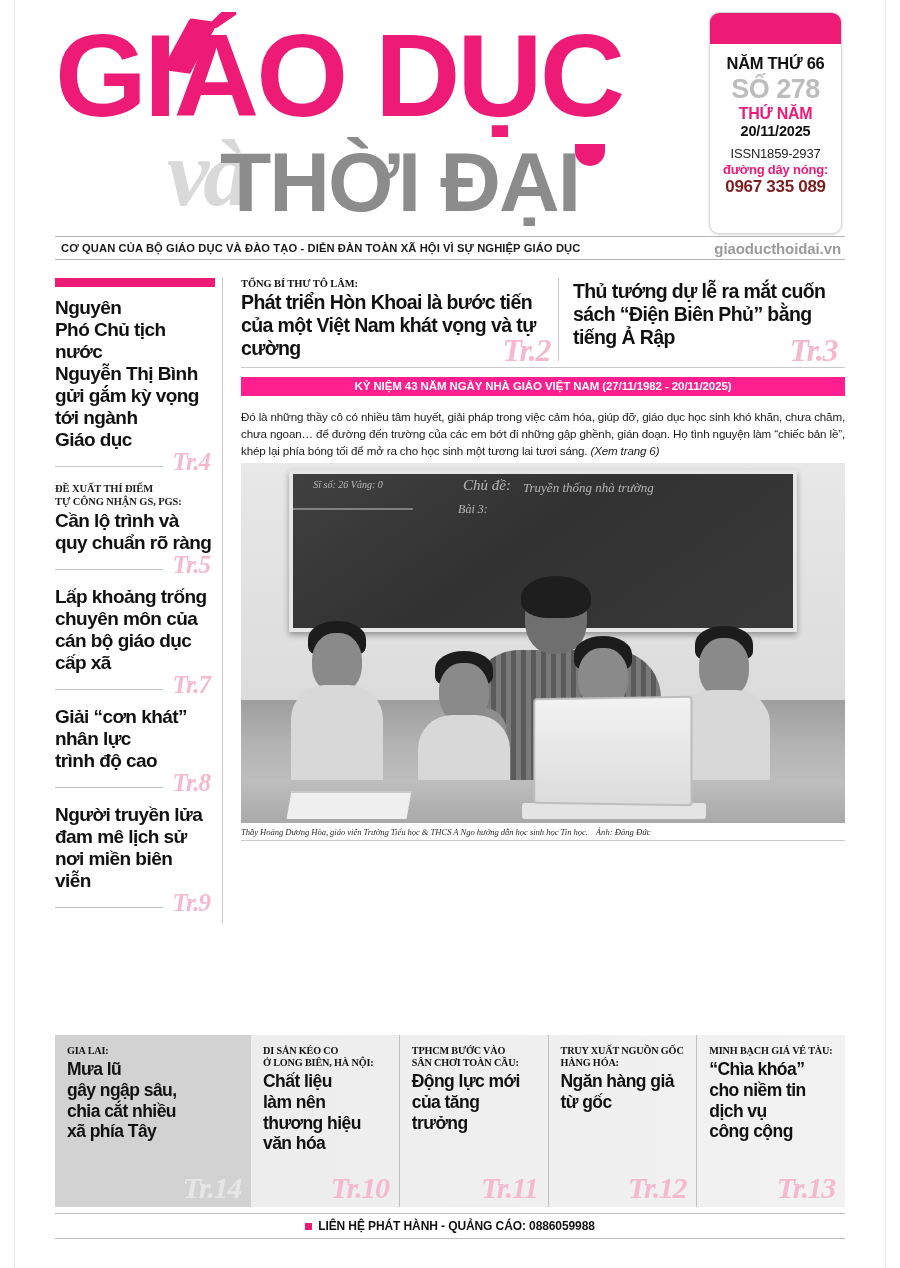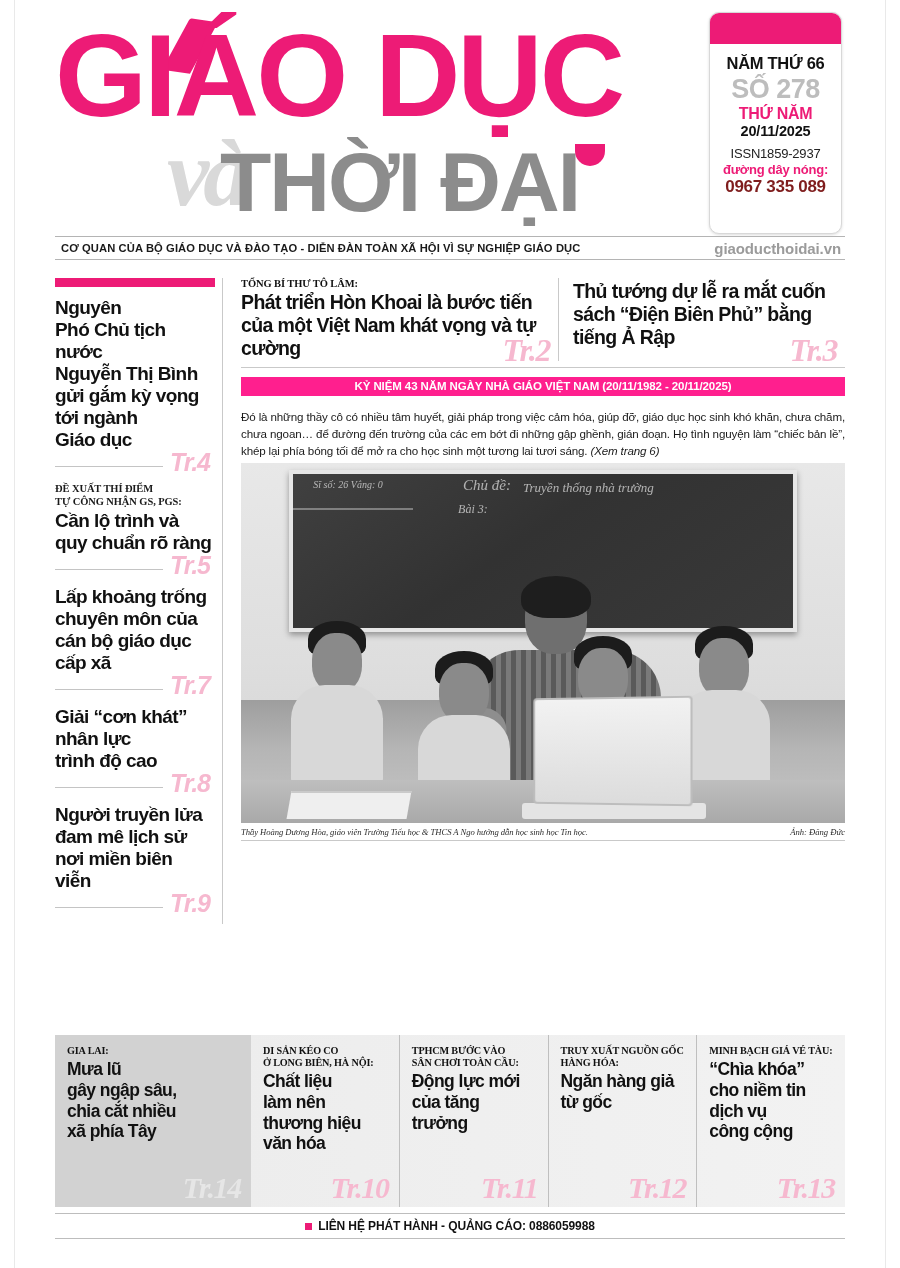--- a/index.html
+++ b/index.html
@@ -242,21 +242,21 @@
     left: 0;
     top: 14px;
     width: 108px;
     height: 1px;
     background: #c4c4c4;
   }
   .side-page {
     position: absolute;
     right: 2px;
     top: -4px;
-    font-family: Liberation Sans, sans-serif;
+    font-family: Liberation Serif, serif;
     font-style: italic;
     font-weight: bold;
     font-size: 25px;
     color: #f6b8cf;
     letter-spacing: -1px;
   }
 
   
   .maincol {
     position: absolute;
@@ -448,21 +448,20 @@
   .ph-book {
     position: absolute; left: 8%; bottom: 1%;
     width: 120px; height: 28px;
     background: #efefef;
     border-top: 2px solid #cacaca;
     transform: skewX(-10deg);
   }
 
   .caption-row {
     display: flex;
-    justify-content: space-between;
     align-items: baseline;
     margin-top: 4px;
     border-bottom: 1px solid #c9c9c9;
     padding-bottom: 3px;
   }
   .caption {
     font-family: "Liberation Serif", serif;
     font-style: italic;
     font-size: 8.6px;
     color: #2a2a2a;
@@ -652,21 +651,21 @@
           <div class="tt-page">Tr.2</div>
         </div>
         <div class="tt-right">
           <div class="tt-kicker"></div>
           <div class="tt-title">Thủ tướng dự lễ ra mắt cuốn sách “Điện Biên Phủ” bằng tiếng Ả Rập</div>
           <div class="tt-page">Tr.3</div>
         </div>
       </div>
 
       <div class="banner">
-        <div class="banner-text">KỶ NIỆM 43 NĂM NGÀY NHÀ GIÁO VIỆT NAM (20/11/1982 - 20/11/2025)</div>
+        <div class="banner-text">KỶ NIỆM 43 NĂM NGÀY NHÀ GIÁO VIỆT NAM (27/11/1982 - 20/11/2025)</div>
       </div>
 
 
       <div class="sapo">
         <span>Đó là những thầy cô có nhiều tâm huyết, giải pháp trong việc cảm hóa, giúp đỡ, giáo dục học sinh khó khăn, chưa chăm, chưa ngoan… để đường đến trường của các em bớt đi những gập ghềnh, gián đoạn. Họ tình nguyện làm “chiếc bản lề”, khép lại phía bóng tối để mở ra cho học sinh một tương lai tươi sáng.</span>
         <em>(Xem trang 6)</em>
       </div>
 
       <div class="photo-wrap">
         <div class="ph-wall"></div>

